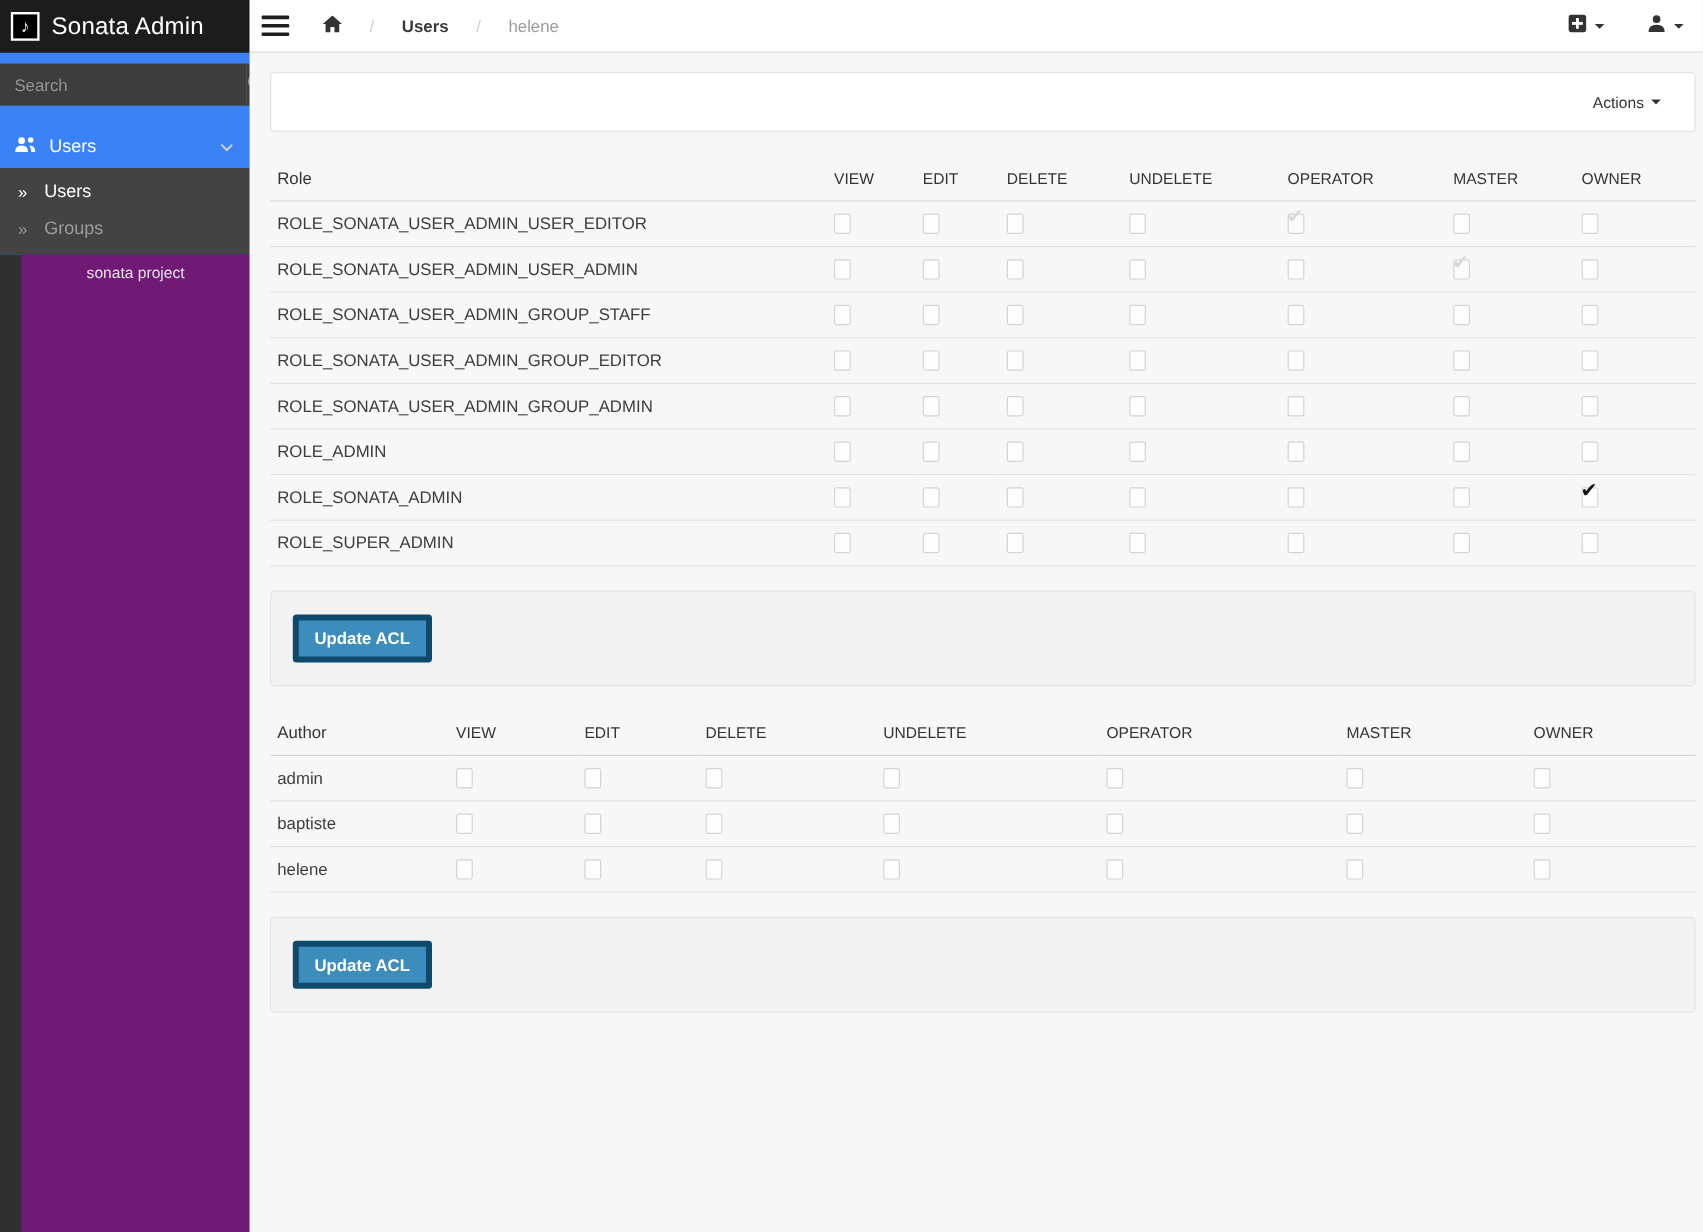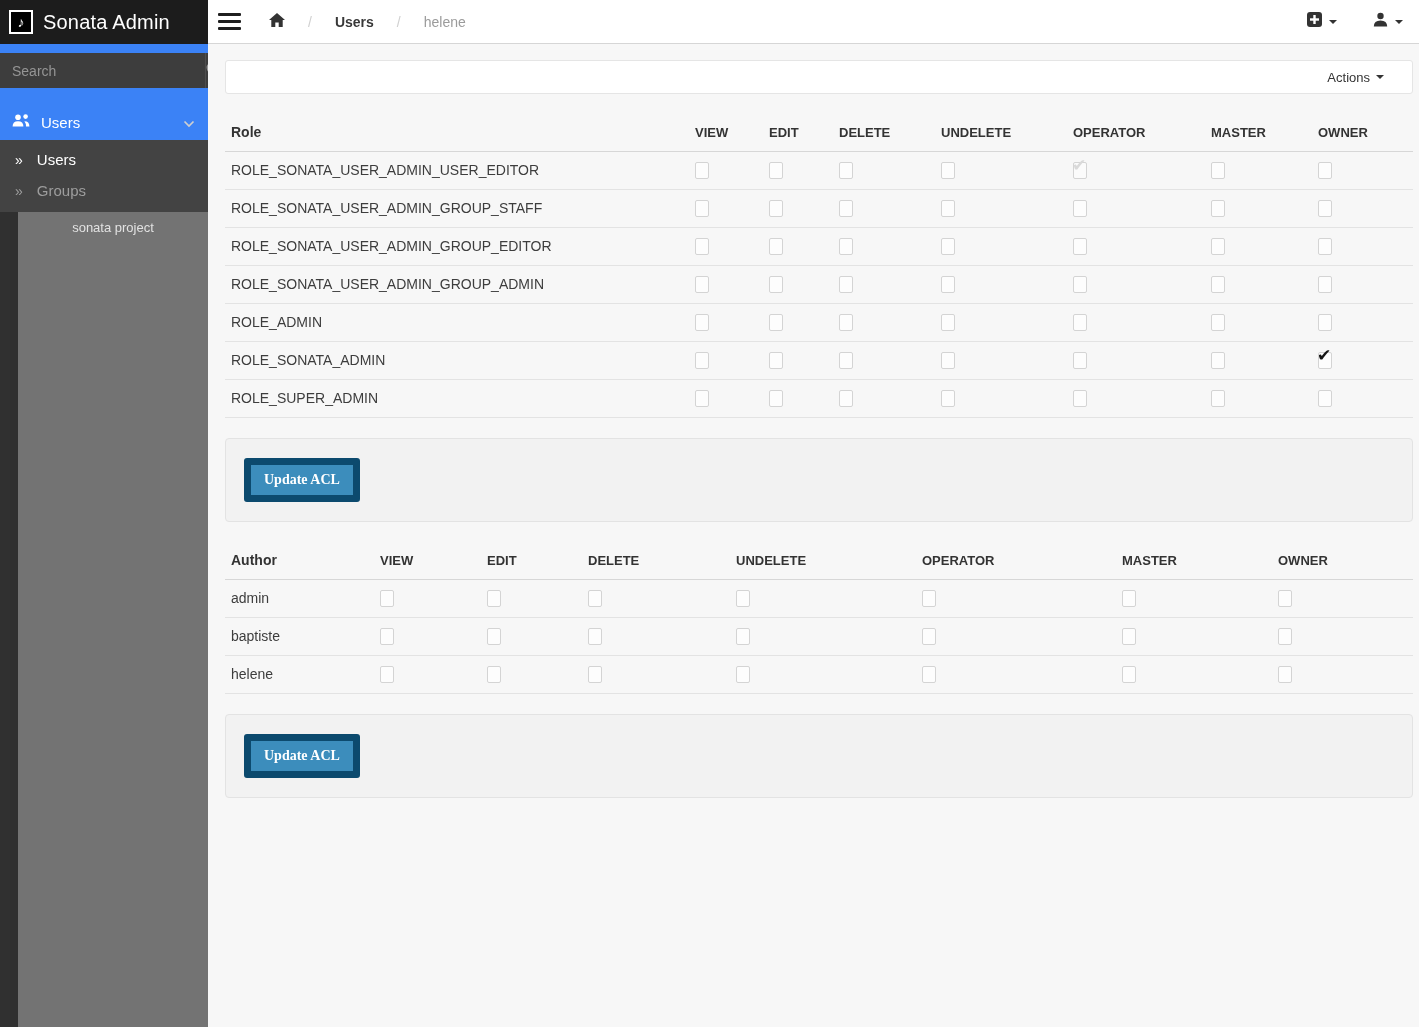--- a/index.html
+++ b/index.html
@@ -16,56 +16,56 @@
   .search { height:35px; background:#3d3d3d; display:flex; align-items:stretch; }
   .search input { flex:1; background:transparent; border:0; outline:0; color:#ccc; padding:0 12px; font-size:14px; font-family:inherit; }
   .search input::placeholder { color:#959595; }
   .search-btn { width:47px; border:0; border-left:1px solid #4e4e4e; background:transparent; display:flex; align-items:center; justify-content:center; cursor:pointer; }
   .menu-header { height:35px; margin-top:17px; display:flex; align-items:center; padding:0 13px 0 11px; color:#fff; cursor:pointer; }
   .menu-header .mh-label { font-size:15px; flex:1; margin-left:10px; }
   .submenu { background:#434343; padding:4px 0 6px; }
   .submenu-item { height:31px; display:flex; align-items:center; padding-left:15px; font-size:15px; color:#9d9d9d; cursor:pointer; }
   .submenu-item .arrows { margin-right:14px; font-size:14px; }
   .submenu-item.active { color:#fff; }
-  .sidebar-rest { flex:1; background:#737373; padding-top:8px;margin-left:18px; }
+  .sidebar-rest { flex:1; background:#701a75; padding-top:8px;margin-left:18px; }
   .sidebar-footer-label { text-align:center; color:#e2e2e2; font-size:13px; }
 
   
   .main { flex:1; display:flex; flex-direction:column; min-width:0; }
   .navbar { height:44px; flex:0 0 44px; background:#fff; border-bottom:1px solid #d6d6d6; display:flex; align-items:center; padding:0 16px 0 10px; }
   .hamburger { display:flex; flex-direction:column; gap:4px; margin-right:28px; cursor:pointer; }
   .hamburger .bar { width:23px; height:3px; background:#1f1f1f; border-radius:1px; }
   .breadcrumb { display:flex; align-items:center; font-size:14px; }
   .crumb-sep { color:#d0d0d0; margin:0 23px; }
   .crumb-link { color:#383838; font-weight:bold; text-decoration:none; cursor:pointer; }
   .crumb-current { color:#9b9b9b; }
   .navbar-right { margin-left:auto; display:flex; align-items:center; gap:36px; }
   .nav-item { display:flex; align-items:center; gap:7px; cursor:pointer; }
   .caret { width:0; height:0; border-left:4px solid transparent; border-right:4px solid transparent; border-top:4px solid #333; }
 
   .content { flex:1; padding:16px 6px 0 17px; background:#f7f7f7; }
-  .actions-panel { background:#fff; border:1px solid #e5e5e5; border-radius:3px; height:34px;
+  .actions-panel { background:#fff; border:1px solid #e5e5e5; border-radius:3px; height:50px;
                    display:flex; align-items:center; justify-content:flex-end; padding-right:28px; }
   .actions-toggle { display:flex; align-items:center; gap:6px; font-size:13px; color:#333; cursor:pointer; }
 
   table.acl { width:1188px; border-collapse:collapse; table-layout:fixed; margin-top:20px; }
-  table.acl th { text-align:left; padding:10px 6px; font-size:13px; font-weight:bold; color:#333; border-bottom:1px solid #d7d7d7; line-height:17px; }
+  table.acl th { text-align:left; padding:10px 6px; font-size:13px; font-weight:normal; color:#333; border-bottom:1px solid #d7d7d7; line-height:17px; }
   table.acl th.name-col { font-size:14px; }
   table.acl td { padding:10px 6px; font-size:14px; color:#3d3d3d; border-bottom:1px solid #e3e3e3; line-height:17px; }
   .cb { width:14px; height:17px; background:#fdfdfd; border:1px solid #d4d4d4; border-radius:2px; position:relative; cursor:pointer; }
   .cb.checked::after, .cb.checked_disabled::after {
     content:"\2714"; font-family:"DejaVu Sans", sans-serif; font-weight:bold; font-size:17px;
     position:absolute; left:-2px; top:-6px; }
   .cb.checked::after { color:#141414; }
   .cb.checked_disabled::after { color:#d9d9d9; }
   .cb.checked_disabled { cursor:default; background:#fbfbfb; }
 
   .form-footer { margin-top:20px; width:1188px; background:#f2f2f2; border:1px solid #e3e3e3; border-radius:4px; padding:19px 18px; }
-  .btn-primary { background:#3c8dbc; border:7px solid #0c4a6e; color:#fff; font-weight:bold; font-size:14px;
-                 padding:7px 13px; border-radius:3px; cursor:pointer; font-family:Liberation Serif, serif; }
+  .btn-primary { background:#3c8dbc; border:5px solid #0c4a6e; color:#fff; font-weight:bold; font-size:14px;
+                 padding:7px 13px; border-radius:3px; cursor:pointer; font-family:Liberation Sans, sans-serif; }
 </style>
 </head>
 <body>
 
 <aside class="sidebar">
   <div class="brand">
     <div class="brand-logo">♪</div>
     <span class="brand-title">Sonata Admin</span>
   </div>
 
@@ -207,20 +207,44 @@
               <div class="cb checked_disabled"></div>
             </td>
             <td>
               <div class="cb unchecked"></div>
             </td>
             <td>
               <div class="cb unchecked"></div>
             </td>
           </tr>
           <tr>
+            <td>ROLE_SONATA_USER_ADMIN_USER_ADMIN</td>
+            <td>
+              <div class="cb unchecked"></div>
+            </td>
+            <td>
+              <div class="cb unchecked"></div>
+            </td>
+            <td>
+              <div class="cb unchecked"></div>
+            </td>
+            <td>
+              <div class="cb unchecked"></div>
+            </td>
+            <td>
+              <div class="cb unchecked"></div>
+            </td>
+            <td>
+              <div class="cb checked_disabled"></div>
+            </td>
+            <td>
+              <div class="cb unchecked"></div>
+            </td>
+          </tr>
+          <tr>
             <td>ROLE_SONATA_USER_ADMIN_GROUP_STAFF</td>
             <td>
               <div class="cb unchecked"></div>
             </td>
             <td>
               <div class="cb unchecked"></div>
             </td>
             <td>
               <div class="cb unchecked"></div>
             </td>

